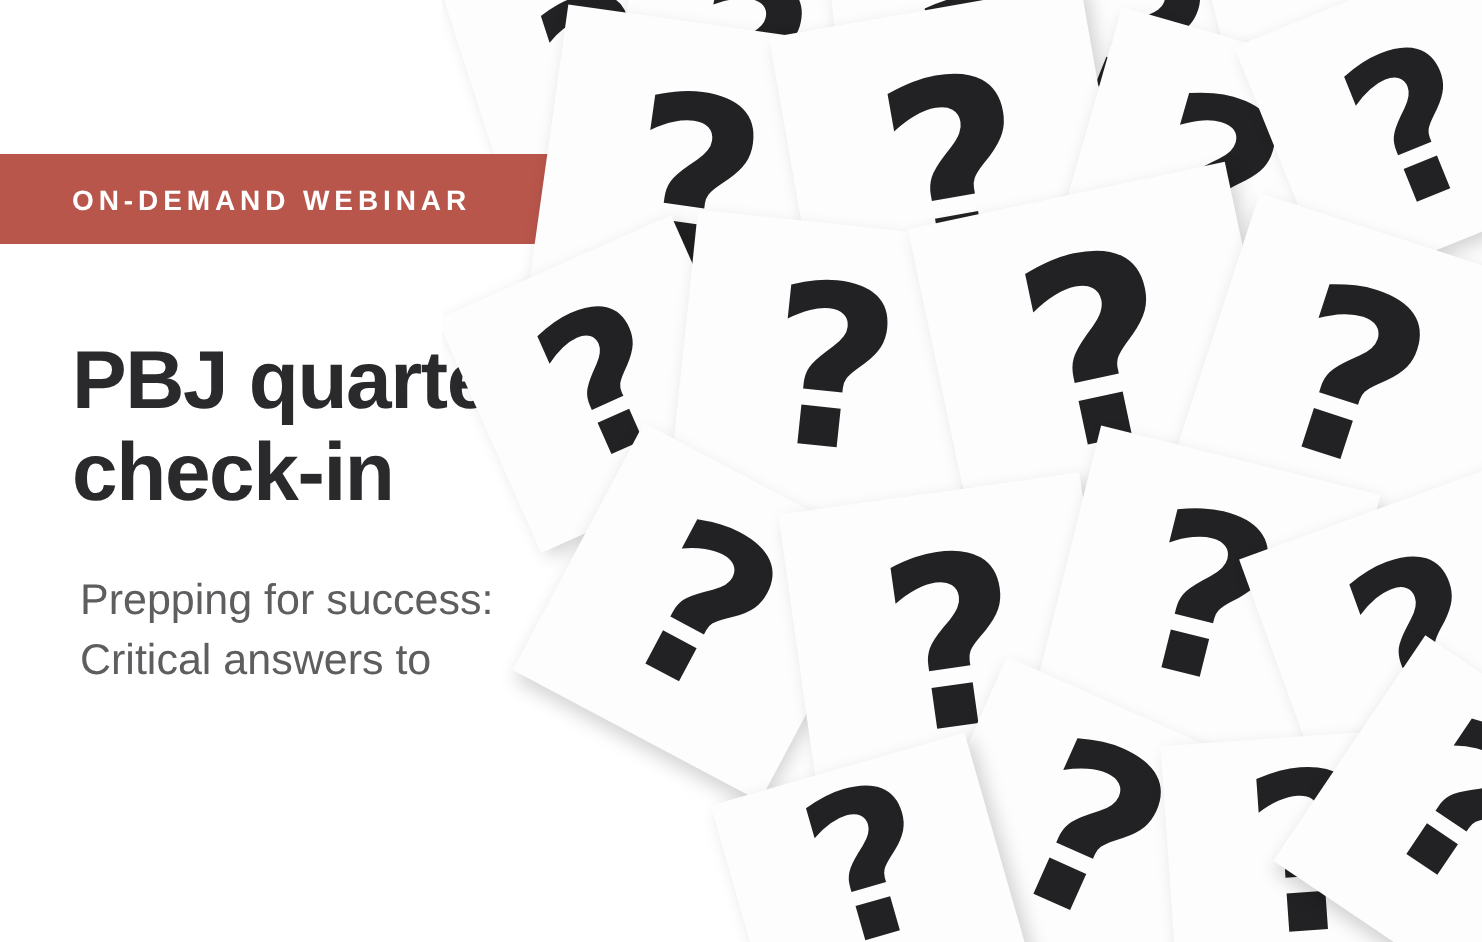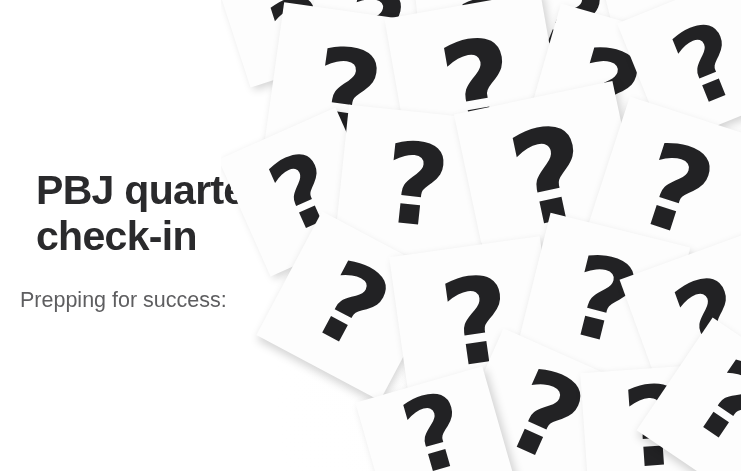--- a/index.html
+++ b/index.html
@@ -115,21 +115,21 @@
     margin: 0;
     font-size: 41px;
     font-weight: bold;
     line-height: 1.11;
     letter-spacing: -0.7px;
     color: #2a2a2c;
   }
 
   #subhead {
     position: absolute;
-    left: 20px;
+    left: 40px;
     top: 286px;
     width: 290px;
     margin: 0;
     font-size: 21.5px;
     font-weight: normal;
     line-height: 1.38;
     color: #5e5e60;
   }
   #subhead .sub-line { display: block; white-space: nowrap; }
 </style>
@@ -204,22 +204,26 @@
         <div class="qcard" style="left: 150px; top: 382px; width: 132px; height: 132px; transform: rotate(-16deg); background: rgb(253, 253, 253); z-index: 21;">
           <span style="font-size: 102px; color: rgb(34, 34, 36); transform: translate(2px, -14px);">?</span>
         </div>
       </div>
     <div id="photo-feather-left"></div>
     <div id="photo-feather-bottom"></div>
   </div>
 
   <div id="text-column">
 
+    <div id="eyebrow-banner">
+      <span id="eyebrow-label">ON-DEMAND WEBINAR</span>
+    </div>
 
     <h1 id="headline"><span>PBJ quarterly</span>
       <span>check-in</span></h1>
 
     <p id="subhead">
       <span class="sub-line">Prepping for success:</span>
+      <span class="sub-line">Critical answers to</span>
     </p>
 
   </div>
 </div>
 
 </body></html>

